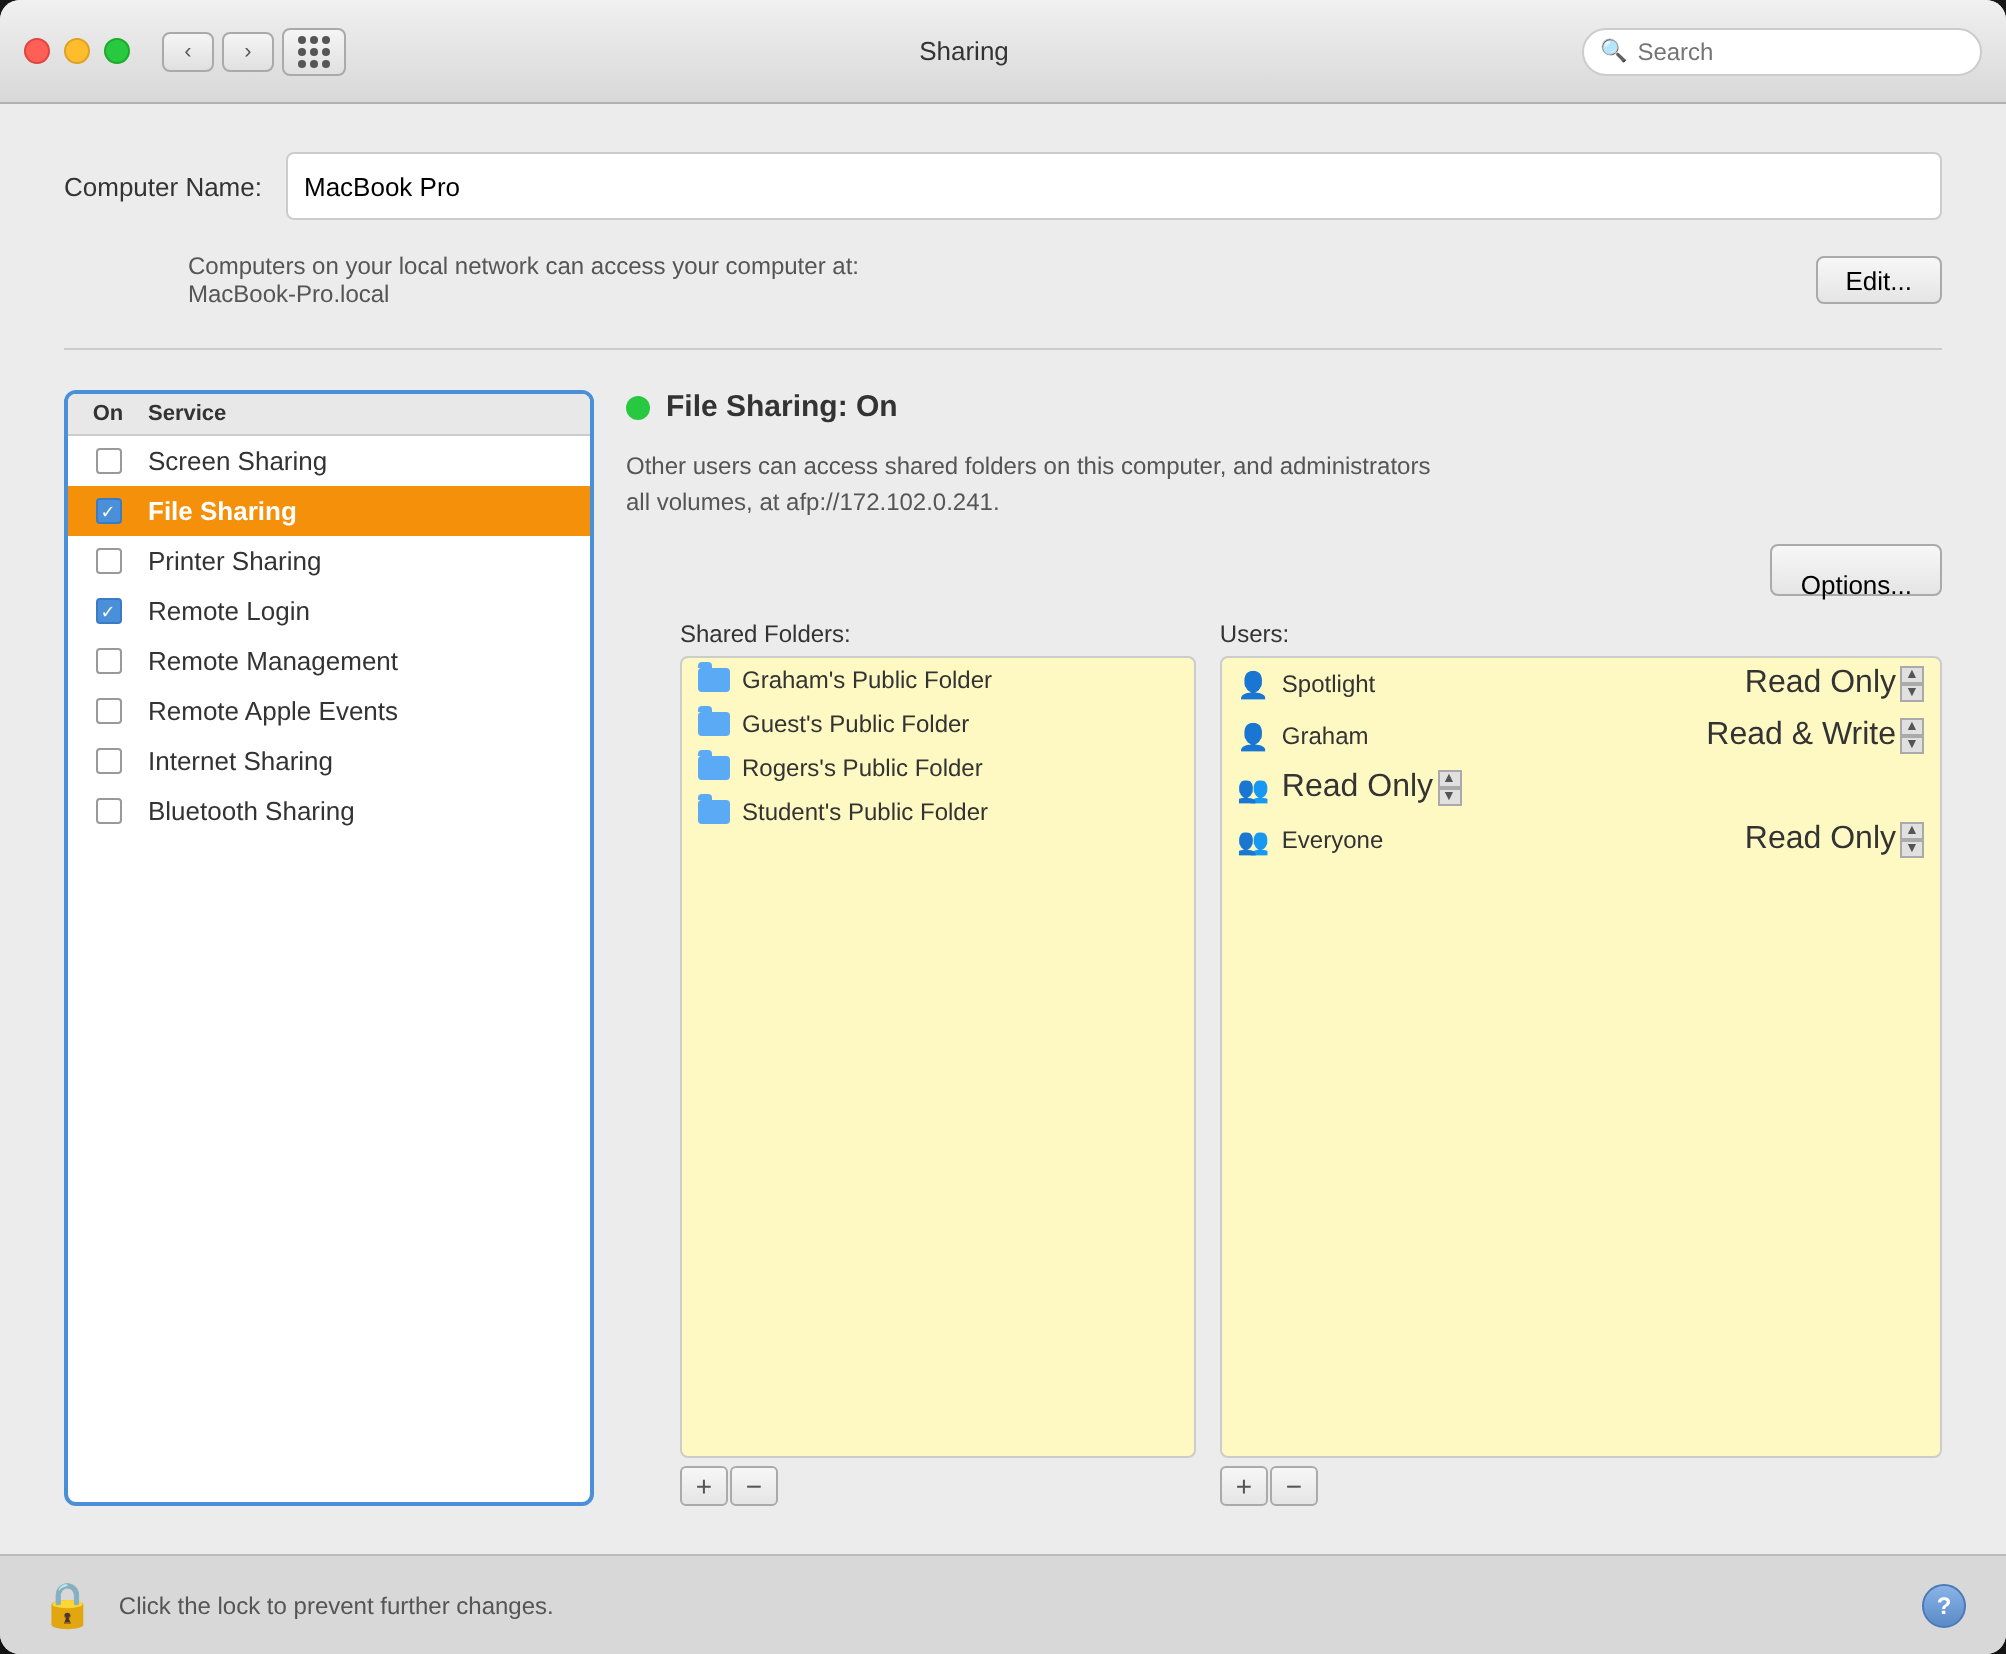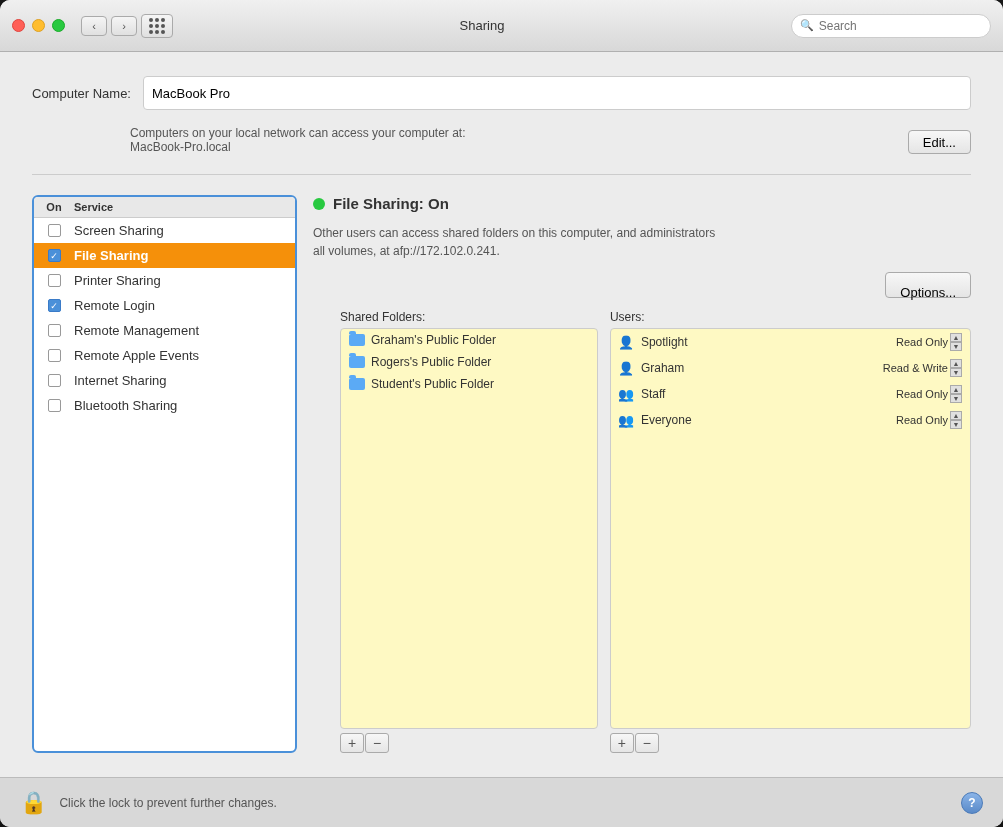--- a/index.html
+++ b/index.html
@@ -133,23 +133,23 @@
       border: 1px solid #ccc;
       border-radius: 4px;
       padding: 16px 8px;
       font-size: 13px;
       background: white;
       outline: none;
     }
     
     .network-info-row {
       display: flex;
-      align-items: flex-end;
+      align-items: center;
       gap: 12px;
-      margin-left: 98px;
+      margin-left: 62px;
     }
     .network-info-text {
       font-size: 12px;
       color: #555;
       flex: 1;
     }
     .edit-button {
       height: 24px;
       padding: 0 14px;
       background: linear-gradient(to bottom, #f7f7f7, #e5e5e5);
@@ -351,21 +351,21 @@
       font-size: 12px;
       color: #333;
       flex: 1;
     }
     .permission-select {
       display: flex;
       align-items: center;
       gap: 2px;
     }
     .permission-text {
-      font-size: 11px;
+      font-size: 16px;
       color: #333;
     }
     .stepper {
       display: flex;
       flex-direction: column;
       height: 18px;
       overflow: hidden;
     }
     .stepper-up, .stepper-down {
       width: 12px;
@@ -577,20 +577,24 @@
 
           <div class="folders-section">
             <div class="section-label">Shared Folders:</div>
             <div class="list-box">
               <div class="list-item">
                 <div class="folder-icon"></div>
                 <span>Graham's Public Folder</span>
               </div>
               <div class="list-item">
                 <div class="folder-icon"></div>
+                <span>Guest's Public Folder</span>
+              </div>
+              <div class="list-item">
+                <div class="folder-icon"></div>
                 <span>Rogers's Public Folder</span>
               </div>
               <div class="list-item">
                 <div class="folder-icon"></div>
                 <span>Student's Public Folder</span>
               </div>
             </div>
             <div class="add-remove-row">
               <div class="add-remove-btn">+</div>
               <div class="add-remove-btn">−</div>
@@ -617,21 +621,20 @@
                 <div class="permission-select">
                   <span class="permission-text">Read &amp; Write</span>
                   <div class="stepper">
                     <div class="stepper-up">▲</div>
                     <div class="stepper-down">▼</div>
                   </div>
                 </div>
               </div>
               <div class="user-row">
                 <div class="user-icon">👥</div>
-                <span class="user-name">Staff</span>
                 <div class="permission-select">
                   <span class="permission-text">Read Only</span>
                   <div class="stepper">
                     <div class="stepper-up">▲</div>
                     <div class="stepper-down">▼</div>
                   </div>
                 </div>
               </div>
               <div class="user-row">
                 <div class="user-icon">👥</div>

